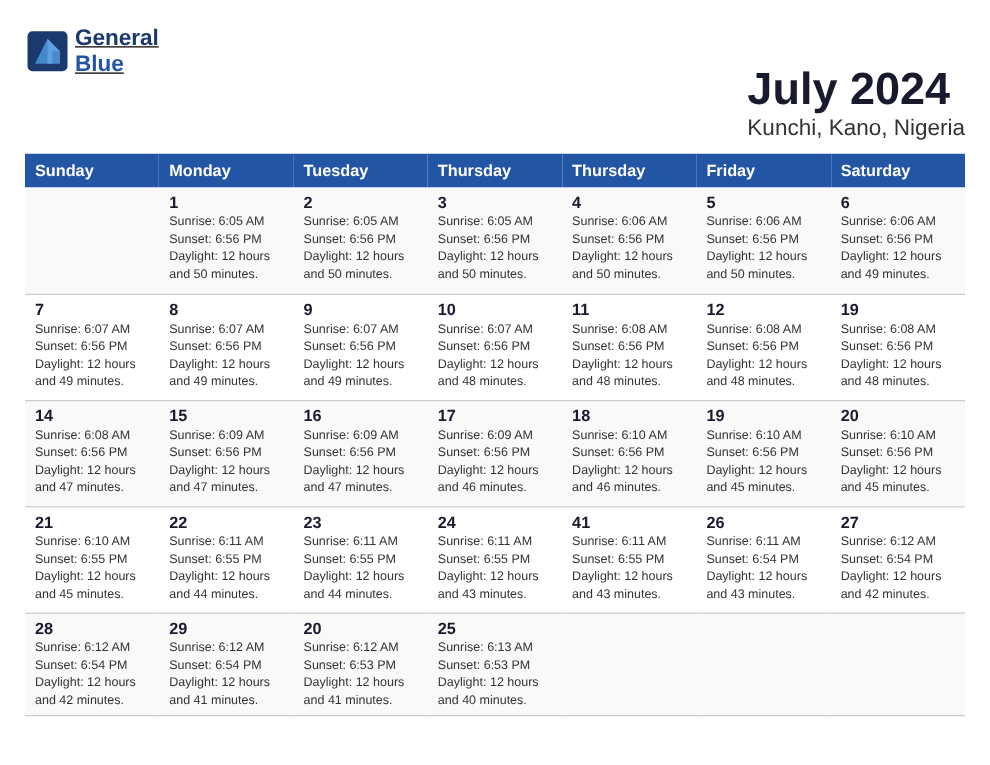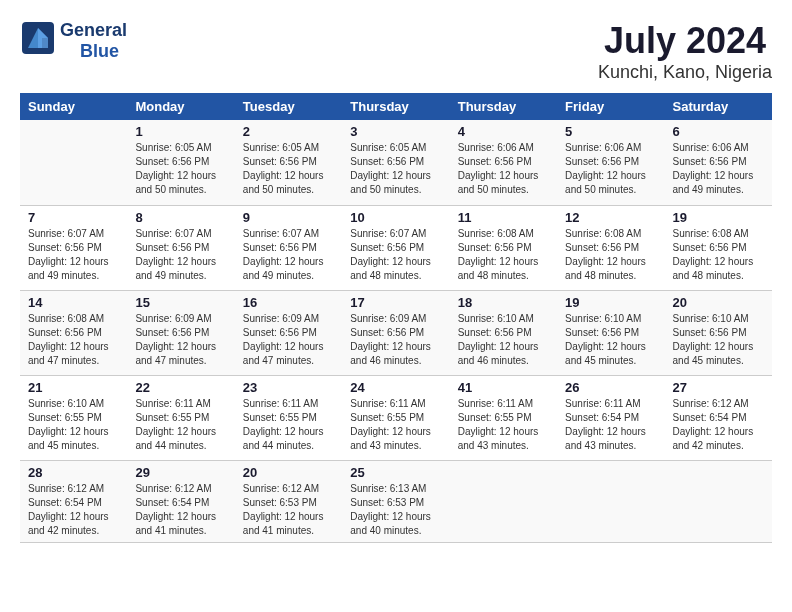--- a/index.html
+++ b/index.html
@@ -11,28 +11,31 @@
       padding: 20px;
     }
     .header {
       display: flex;
       justify-content: space-between;
       align-items: flex-start;
       margin-bottom: 10px;
     }
     .logo {
       display: flex;
+      align-items: center;
+      text-decoration: underline;
     }
     .logo-icon {
       width: 36px;
       height: 36px;
       margin-right: 4px;
     }
     .title-block {
-      text-align: center;
+      text-align: left;
+      margin-top: 30px;
     }
     .month-title {
       font-size: 36px;
       font-weight: bold;
       color: #1a1a2e;
     }
     .location {
       font-size: 18px;
       color: #333;
     }
@@ -86,21 +89,21 @@
 
 <div class="header">
   <div class="logo">
     <svg class="logo-icon" viewBox="0 0 36 36">
       <rect x="2" y="2" width="32" height="32" rx="4" fill="#1a3a6e"></rect>
       <polygon points="8,28 18,8 28,18 22,18 22,28" fill="#4488cc"></polygon>
       <polygon points="18,8 28,18 28,28 18,28" fill="#66aaee" opacity="0.7"></polygon>
     </svg>
     <div>
       <div style="font-size:18px;font-weight:bold;color:#1a3a6e;">General</div>
-      <div style="font-size:18px;font-weight:bold;color:#2255a4;margin-left:20px;">Blue</div>
+      <div style="font-size:18px;font-weight:bold;color:#2255a4;">Blue</div>
     </div>
   </div>
   <div class="title-block">
     <div class="month-title">July 2024</div>
     <div class="location">Kunchi, Kano, Nigeria</div>
   </div>
 </div>
 
 <table>
   <thead>

